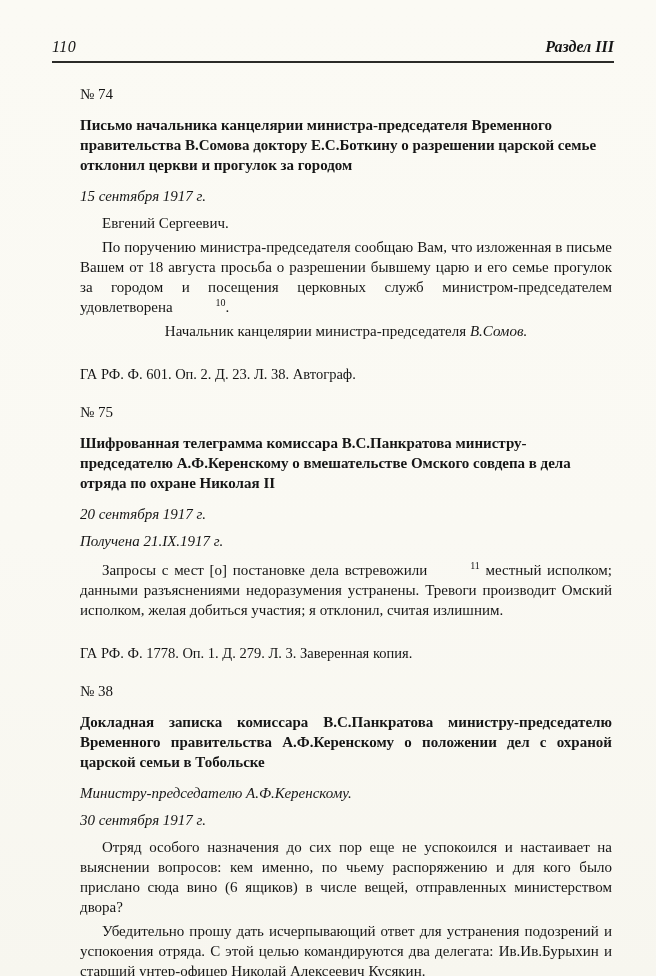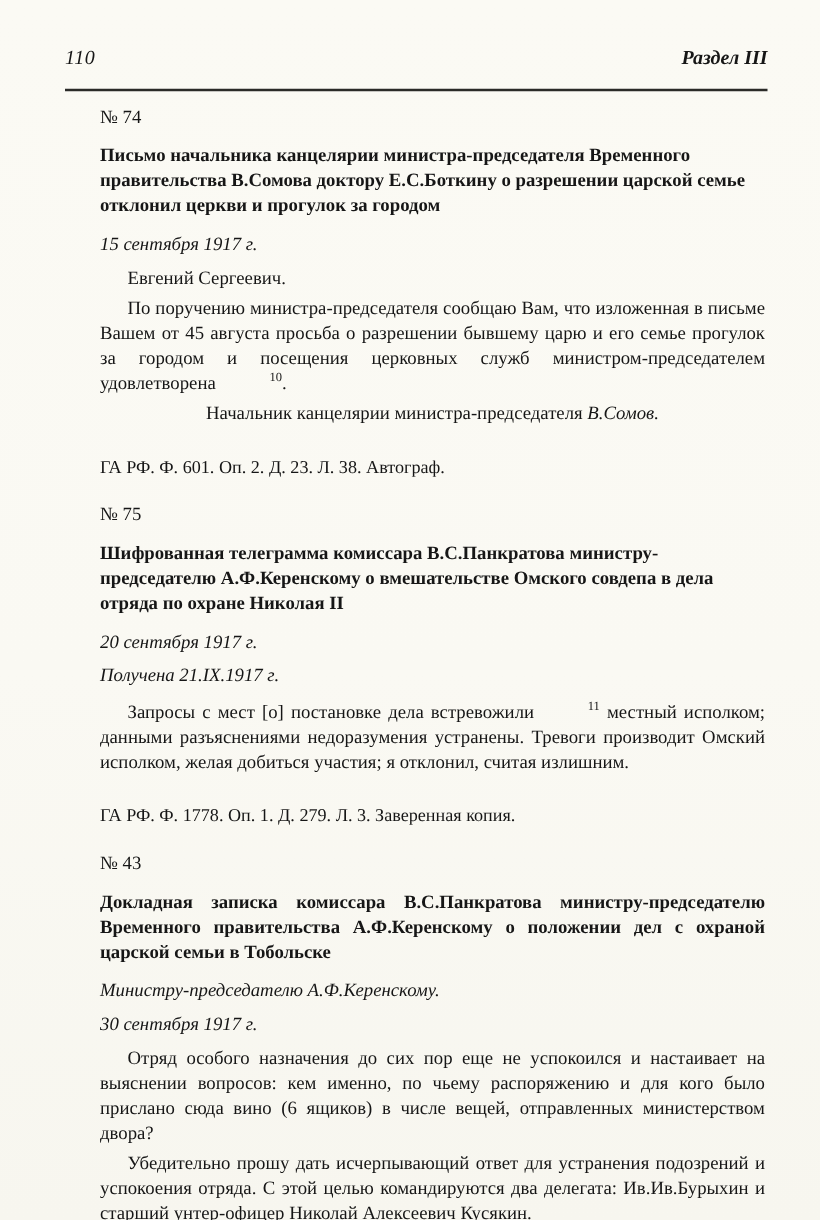--- a/index.html
+++ b/index.html
@@ -16,21 +16,21 @@
     box-shadow: 0 0 6px rgba(0,0,0,.45);
   }
   .running-head {
     position: absolute;
     top: 38px; left: 52px; right: 42px;
     display: flex;
     justify-content: space-between;
     align-items: baseline;
     font-size: 16px;
     font-style: italic;
-    padding-bottom: 15px;
+    padding-bottom: 5px;
     border-bottom: 2px solid #2b2b28;
   }
   .folio { font-weight: normal; letter-spacing: .5px; }
   .section { font-weight: bold; }
   .content {
     position: absolute;
     top: 84px; left: 80px; right: 44px;
     font-size: 15px;
     line-height: 20px;
     text-align: left;
@@ -68,36 +68,36 @@
     <span class="section">Раздел III</span>
   </header>
 
   <main class="content">
 
     <section class="doc">
       <div class="doc-number">№ 74</div>
       <h2 class="doc-title">Письмо начальника канцелярии министра-председателя Временного правительства В.Сомова доктору Е.С.Боткину о разрешении царской семье отклонил церкви и прогулок за городом</h2>
       <div class="doc-date">15 сентября 1917 г.</div>
       <p class="salutation">Евгений Сергеевич.</p>
-      <p class="para"><span>По поручению министра-председателя сообщаю Вам, что изложенная в письме Вашем от 45 августа просьба о разрешении бывшему царю и его семье прогулок за городом и посещения церковных служб министром-председателем удовлетворена</span><sup>10</sup><span>.</span></p>
+      <p class="para"><span>По поручению министра-председателя сообщаю Вам, что изложенная в письме Вашем от 18 августа просьба о разрешении бывшему царю и его семье прогулок за городом и посещения церковных служб министром-председателем удовлетворена</span><sup>10</sup><span>.</span></p>
       <p class="signature"><span>Начальник канцелярии министра-председателя </span><span class="name">В.Сомов.</span></p>
       <div class="archive">ГА РФ. Ф. 601. Оп. 2. Д. 23. Л. 38. Автограф.</div>
     </section>
 
     <section class="doc">
       <div class="doc-number">№ 75</div>
       <h2 class="doc-title">Шифрованная телеграмма комиссара В.С.Панкратова министру-председателю А.Ф.Керенскому о вмешательстве Омского совдепа в дела отряда по охране Николая II</h2>
       <div class="doc-date">20 сентября 1917 г.</div>
       <div class="meta last">Получена 21.IX.1917 г.</div>
       <p class="para"><span>Запросы с мест [о] постановке дела встревожили</span><sup>11</sup><span> местный исполком; данными разъяснениями недоразумения устранены. Тревоги производит Омский исполком, желая добиться участия; я отклонил, считая излишним.</span></p>
       <div class="archive">ГА РФ. Ф. 1778. Оп. 1. Д. 279. Л. 3. Заверенная копия.</div>
     </section>
 
     <section class="doc">
-      <div class="doc-number">№ 43</div>
+      <div class="doc-number">№ 38</div>
       <h2 class="doc-title just">Докладная записка комиссара В.С.Панкратова министру-председателю Временного правительства А.Ф.Керенскому о положении дел с охраной царской семьи в Тобольске</h2>
       <div class="doc-date">Министру-председателю А.Ф.Керенскому.</div>
       <div class="doc-date">30 сентября 1917 г.</div>
       <p class="para">Отряд особого назначения до сих пор еще не успокоился и настаивает на выяснении вопросов: кем именно, по чьему распоряжению и для кого было прислано сюда вино (6 ящиков) в числе вещей, отправленных министерством двора?</p>
       <p class="para">Убедительно прошу дать исчерпывающий ответ для устранения подозрений и успокоения отряда. С этой целью командируются два делегата: Ив.Ив.Бурыхин и старший унтер-офицер Николай Алексеевич Кусякин.</p>
 
     </section>
 
   </main>
 </div>

